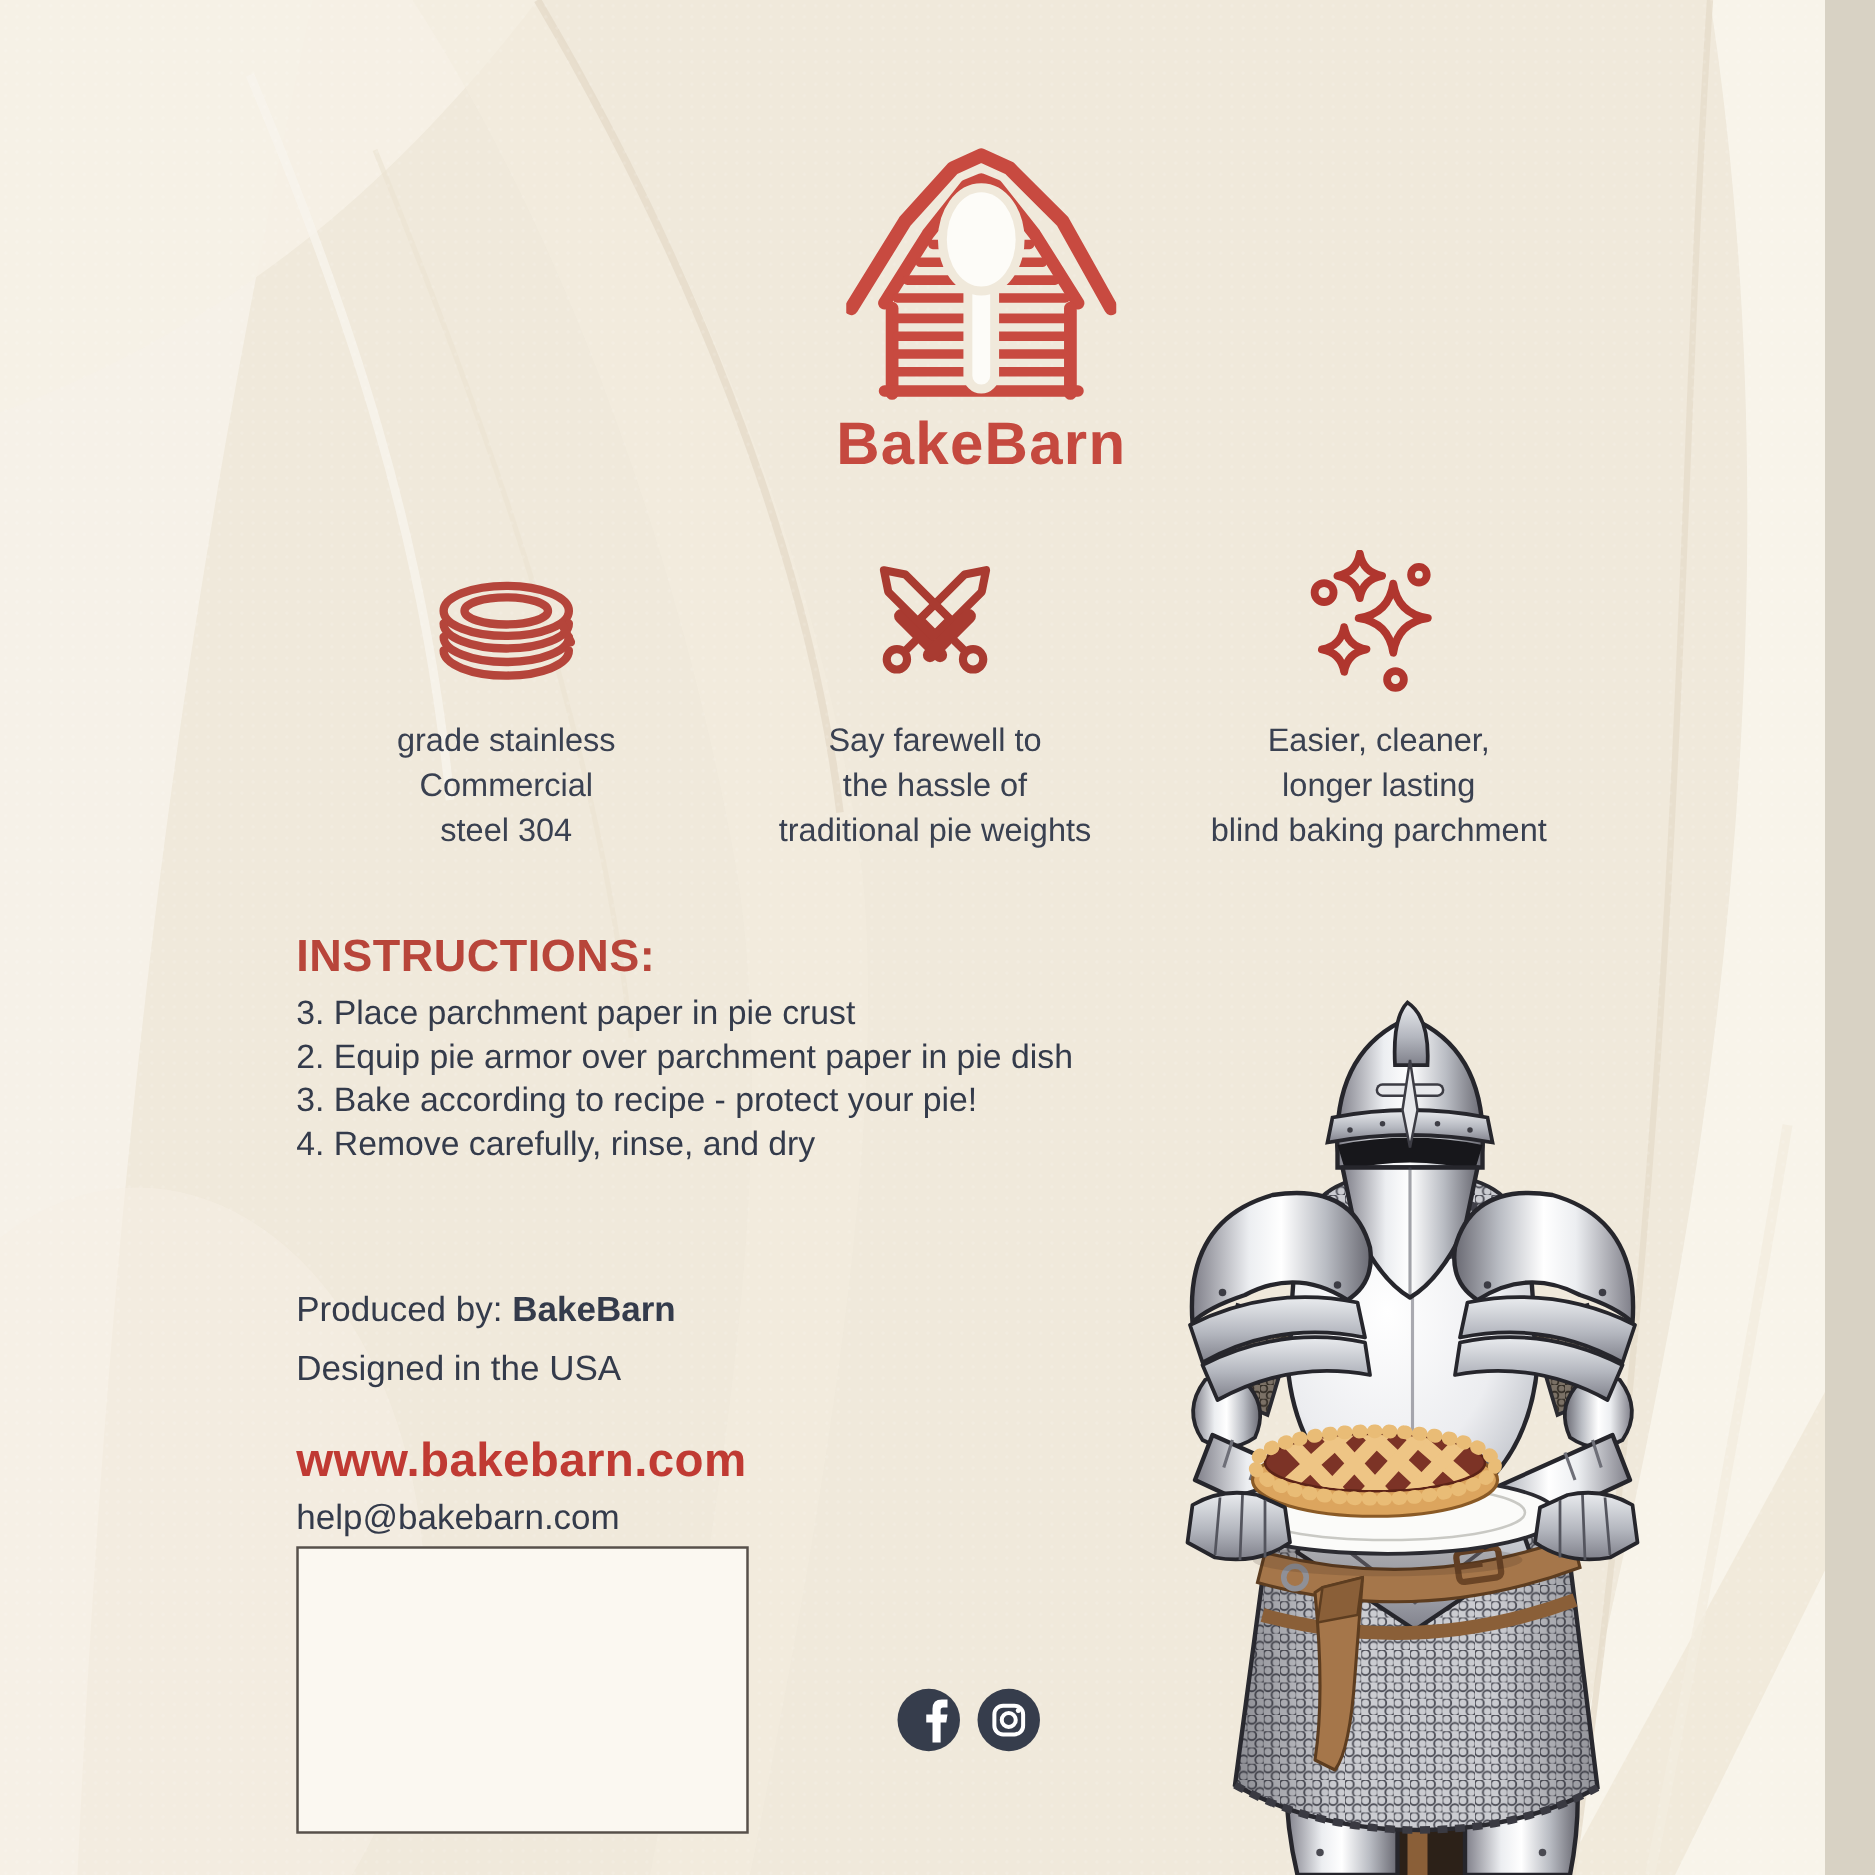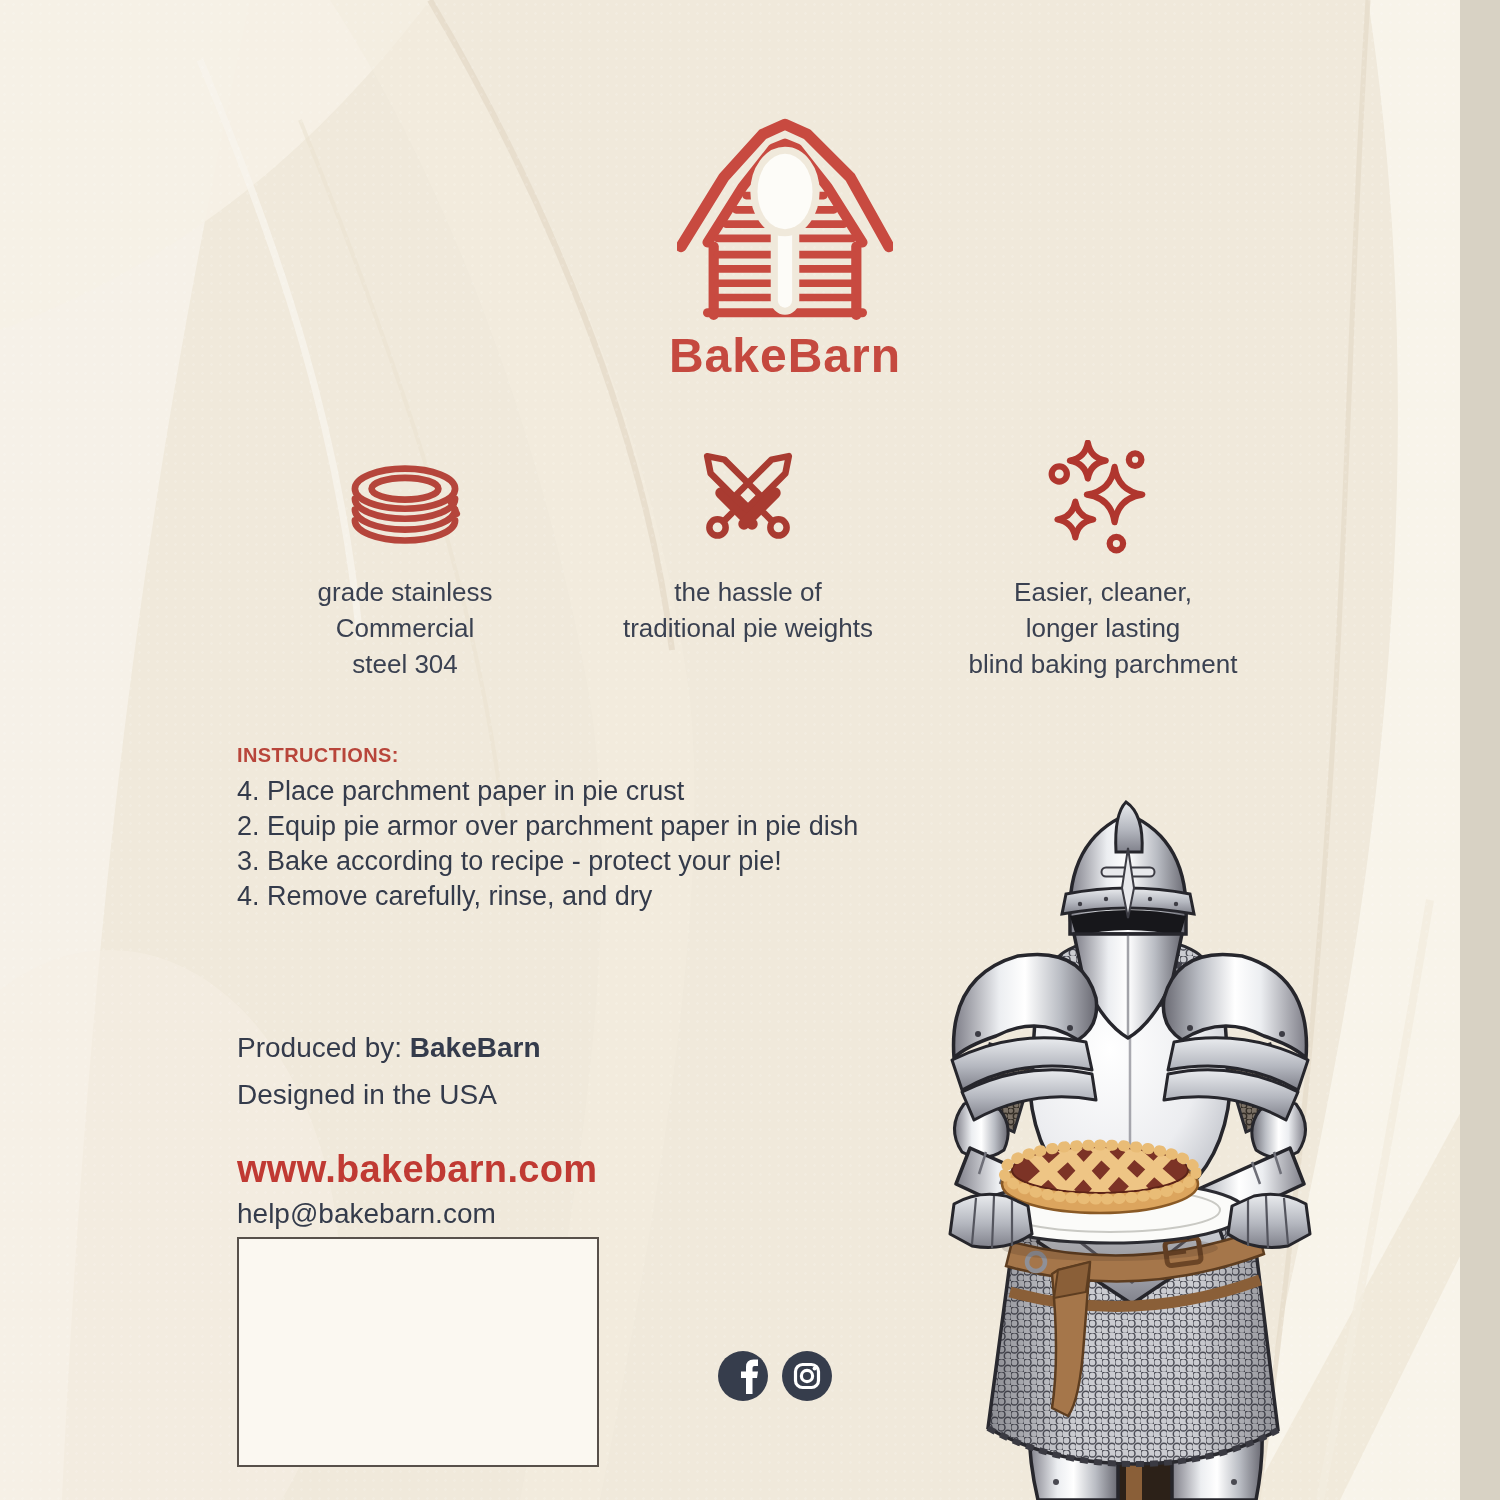--- a/index.html
+++ b/index.html
@@ -16,21 +16,21 @@
   .wordmark{margin-top:4px;font-size:48px;font-weight:800;letter-spacing:1px;color:#c5493f;}
 
   
   .feature{position:absolute;top:436px;width:360px;text-align:center;}
   .f1{left:225px;}.f2{left:568px;}.f3{left:923px;}
   .icon-box{height:122px;display:flex;align-items:flex-end;justify-content:center;}
   .caption{margin-top:16px;font-size:26px;line-height:36px;color:#3a4151;font-weight:500;}
 
   
   .instructions{position:absolute;left:237px;top:744px;}
-  .instructions .head{font-size:20px;font-weight:700;color:#b8453a;letter-spacing:.4px;}
+  .instructions .head{font-size:36px;font-weight:700;color:#b8453a;letter-spacing:.4px;}
   .instructions .step{font-size:27px;line-height:35px;color:#343b4b;}
   .instructions .steps{margin-top:7px;}
 
   
   .info-line{position:absolute;left:237px;color:#343b4b;font-size:28px;}
   .produced{top:1032px;}
   .produced b{font-weight:800;}
   .designed{top:1079px;}
   .website{top:1148px;font-weight:800;color:#c03a33;font-size:38px;letter-spacing:.3px;}
   .email{top:1198px;}
@@ -128,20 +128,21 @@
           <g transform="rotate(-45 75 75)">
             <path d="M63,22 L75,4 L87,22 L87,84 L63,84 Z"></path>
             <path d="M48,95 L102,95" stroke-width="14"></path>
             <path d="M75,103 L75,116"></path>
             <circle cx="75" cy="128" r="10"></circle>
           </g>
         </g>
       </svg>
     </div>
     <div class="caption">
+      <div>Say farewell to</div>
       <div>the hassle of</div>
       <div>traditional pie weights</div>
     </div>
   </div>
 
   <div class="feature f3">
     <div class="icon-box">
       <svg width="116" height="118" viewBox="0 0 130 132">
         <g fill="none" stroke="#b0362e" stroke-width="7" stroke-linecap="round" stroke-linejoin="round">
           <path d="M78,30 Q82,57 109,61 Q82,65 78,92 Q74,65 47,61 Q74,57 78,30 Z"></path>
@@ -156,21 +157,21 @@
     <div class="caption">
       <div>Easier, cleaner,</div>
       <div>longer lasting</div>
       <div>blind baking parchment</div>
     </div>
   </div>
 
   <div class="instructions">
     <div class="head">INSTRUCTIONS:</div>
     <div class="steps">
-      <div class="step">4. Place parchment paper in pie crust</div>
+      <div class="step">3. Place parchment paper in pie crust</div>
       <div class="step">2. Equip pie armor over parchment paper in pie dish</div>
       <div class="step">3. Bake according to recipe - protect your pie!</div>
       <div class="step">4. Remove carefully, rinse, and dry</div>
     </div>
   </div>
 
   <div class="info-line produced">
     <span>Produced by:</span>
     <b>BakeBarn</b>
   </div>

